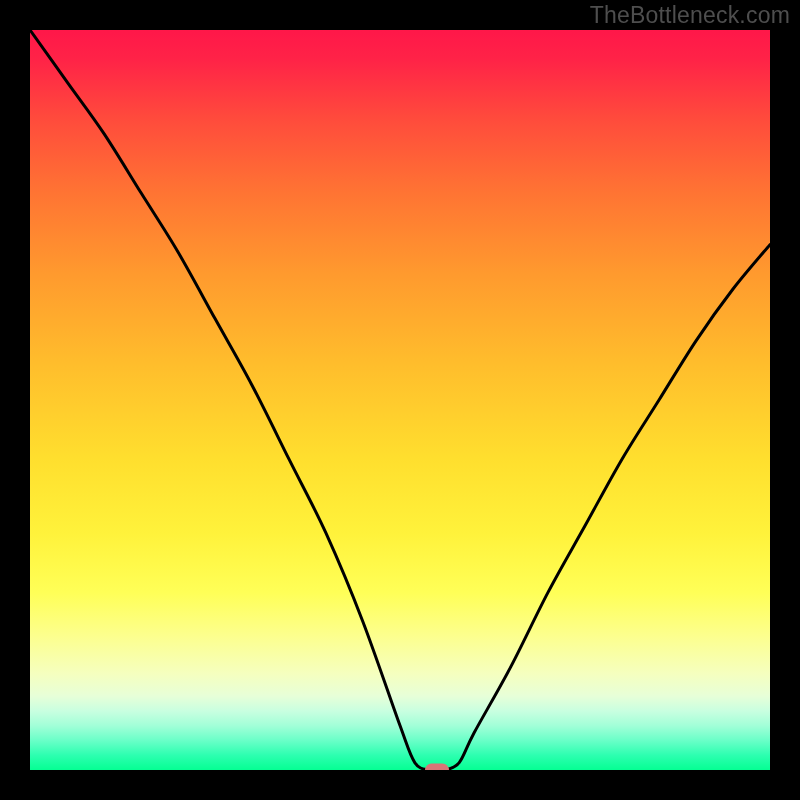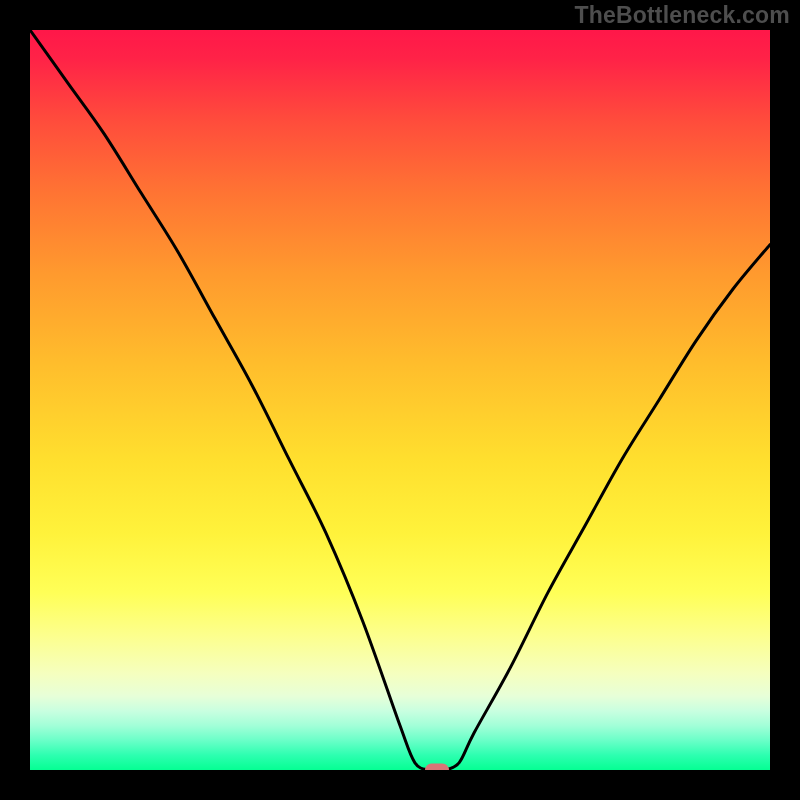--- a/index.html
+++ b/index.html
@@ -16,21 +16,21 @@
     width: 800px;
     height: 800px;
     box-sizing: border-box;
   }
   .watermark {
     position: absolute;
     top: 2px;
     right: 10px;
     color: #4e4e4e;
     font-size: 23px;
-    font-weight: 700;
+    font-weight: 400;
     letter-spacing: 0.2px;
     z-index: 50;
   }
   .plot-area {
     position: absolute;
     left: 30px;
     top: 30px;
     width: 740px;
     height: 740px;
     overflow: hidden;

